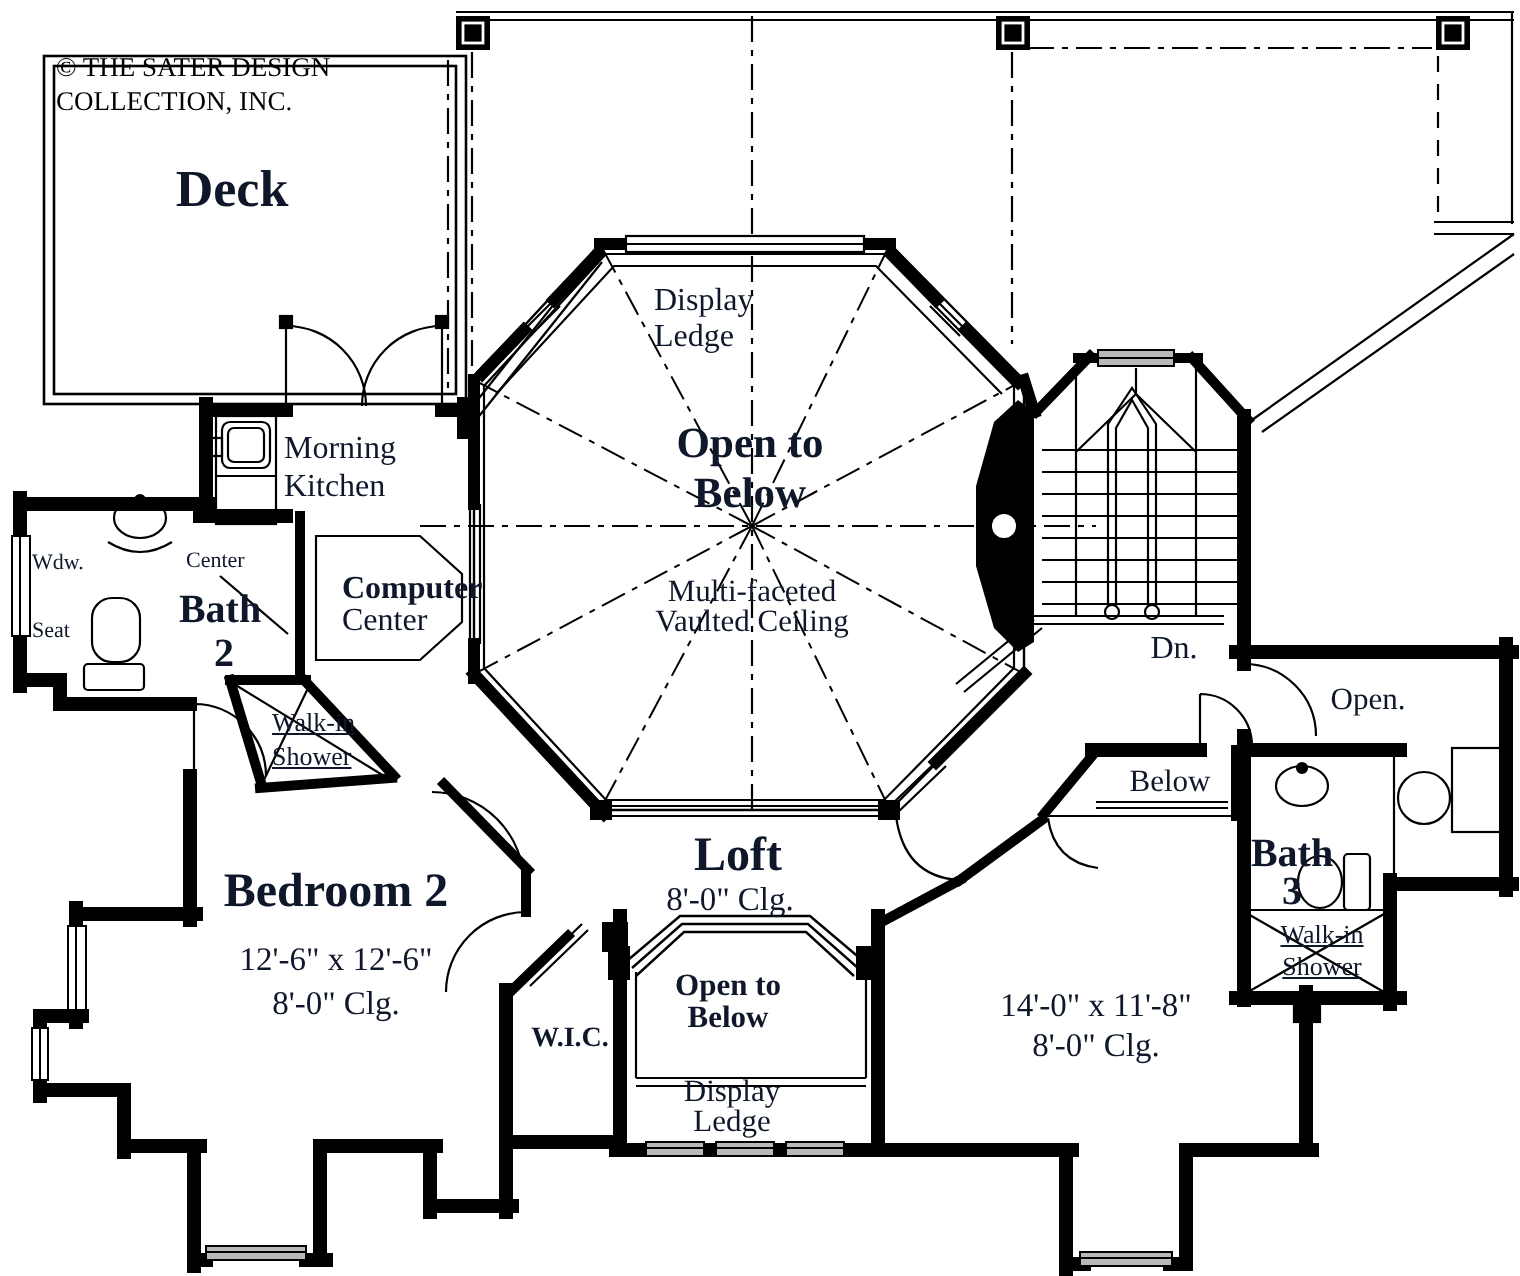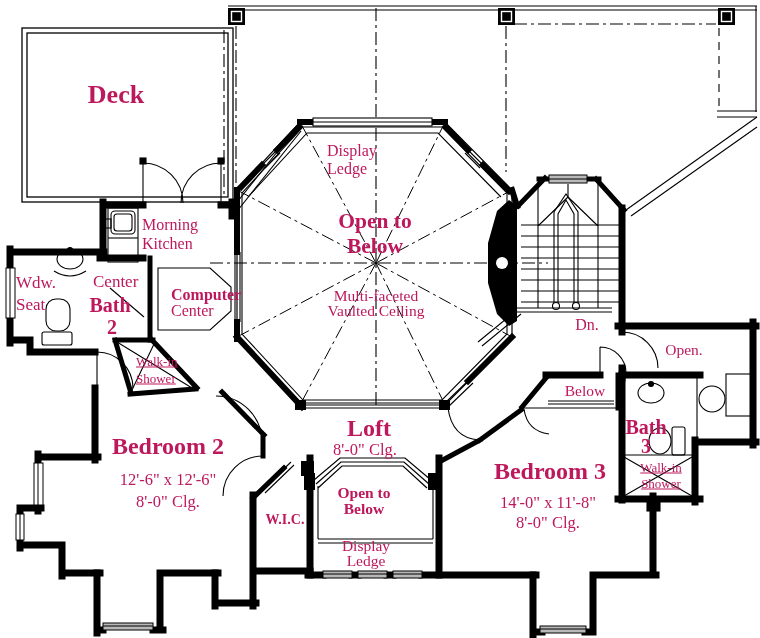--- a/index.html
+++ b/index.html
@@ -1,25 +1,25 @@
 <!DOCTYPE html>
 <html><head>
 <meta charset="utf-8">
 <style>
   html,body{margin:0;padding:0;background:#fff;}
   .plan{position:relative;width:760px;height:638px;background:#ffffff;overflow:hidden;
         font-family:"Liberation Serif","DejaVu Serif",serif;color:#000;}
   .plan svg{position:absolute;left:0;top:0;}
   .lbl{position:absolute;white-space:nowrap;transform:translate(-50%,-50%);
-       text-align:center;line-height:1;color:#be185d;}
+       text-align:center;line-height:1;color:#0f172a;}
   .left{transform:translate(0,-50%);text-align:left;}
   .b{font-weight:bold;}
   .f26{font-size:26px;} .f24{font-size:24px;} .f21{font-size:21.5px;} .f20{font-size:20px;}
   .f165{font-size:16.5px;} .f16{font-size:16px;} .f155{font-size:15.5px;}
-  .f15{font-size:14px;} .f145{font-size:17px;text-align:center;} .f13{font-size:13px;text-decoration:underline;}
+  .f15{font-size:14px;} .f145{font-size:11px;text-align:center;} .f13{font-size:13px;text-decoration:underline;}
   .copyright{position:absolute;left:28px;top:26px;font-size:13.5px;line-height:16.5px;}
 </style>
 </head>
 <body>
 
 <div class="plan">
 
 <svg width="760" height="638" viewBox="0 0 760 638">
 
   <g stroke="#000" fill="none" stroke-width="1.1">
@@ -200,28 +200,32 @@
   <g stroke="#000" stroke-width="1.2" fill="none">
     <path d="M314,480 L340,458 H405 L431,480"></path>
     <path d="M316,484 L341,462 H404 L429,484"></path>
     <path d="M318,488 L342,466 H403 L427,488"></path>
     <path d="M318,486 V539 M433,486 V539 M318,539 H433 M318,543 H433" stroke-width="1.1"></path>
   </g>
   <rect x="304" y="473" width="11" height="17" fill="#000"></rect>
   <rect x="428" y="473" width="11" height="17" fill="#000"></rect>
 </svg>
 
+<div class="copyright">
+  <div>© THE SATER DESIGN</div>
+  <div>COLLECTION, INC.</div>
+</div>
 
 <div class="lbl b f26" style="left:116px;top:95px;">Deck</div>
 
 <div class="lbl left f16" style="left:142px;top:225px;">Morning</div>
 <div class="lbl left f16" style="left:142px;top:244px;">Kitchen</div>
 
 <div class="lbl left f145" style="left:16px;top:282px;">Wdw.</div>
-<div class="lbl left f145" style="left:16px;top:304px;">Seat</div>
+<div class="lbl left f145" style="left:16px;top:316px;">Seat</div>
 
 <div class="lbl left f145" style="left:93px;top:281px;">Center</div>
 
 <div class="lbl b f20" style="left:110px;top:305px;">Bath</div>
 <div class="lbl b f20" style="left:112px;top:327px;">2</div>
 
 <div class="lbl left f16" style="left:171px;top:295px;font-weight:bold;">Computer</div>
 <div class="lbl left f16" style="left:171px;top:311px;">Center</div>
 
 <div class="lbl left f13" style="left:136px;top:361px;">Walk-in</div>
@@ -243,21 +247,20 @@
 <div class="lbl b f20" style="left:646px;top:427px;">Bath</div>
 <div class="lbl b f20" style="left:646px;top:446px;">3</div>
 
 <div class="lbl f13" style="left:661px;top:467px;">Walk-in</div>
 <div class="lbl f13" style="left:661px;top:483px;">Shower</div>
 
 <div class="lbl b f24" style="left:168px;top:446px;">Bedroom 2</div>
 <div class="lbl f165" style="left:168px;top:480px;">12'-6" x 12'-6"</div>
 <div class="lbl f165" style="left:168px;top:502px;">8'-0" Clg.</div>
 
-<div class="lbl b f24" style="left:550px;top:471px;">Bedroom 3</div>
 <div class="lbl f165" style="left:548px;top:503px;">14'-0" x 11'-8"</div>
 <div class="lbl f165" style="left:548px;top:523px;">8'-0" Clg.</div>
 
 <div class="lbl b f24" style="left:369px;top:428px;">Loft</div>
 <div class="lbl f165" style="left:365px;top:450px;">8'-0" Clg.</div>
 
 <div class="lbl b f15" style="left:285px;top:520px;">W.I.C.</div>
 
 <div class="lbl b f155" style="left:364px;top:493px;">Open to</div>
 <div class="lbl b f155" style="left:364px;top:509px;">Below</div>

